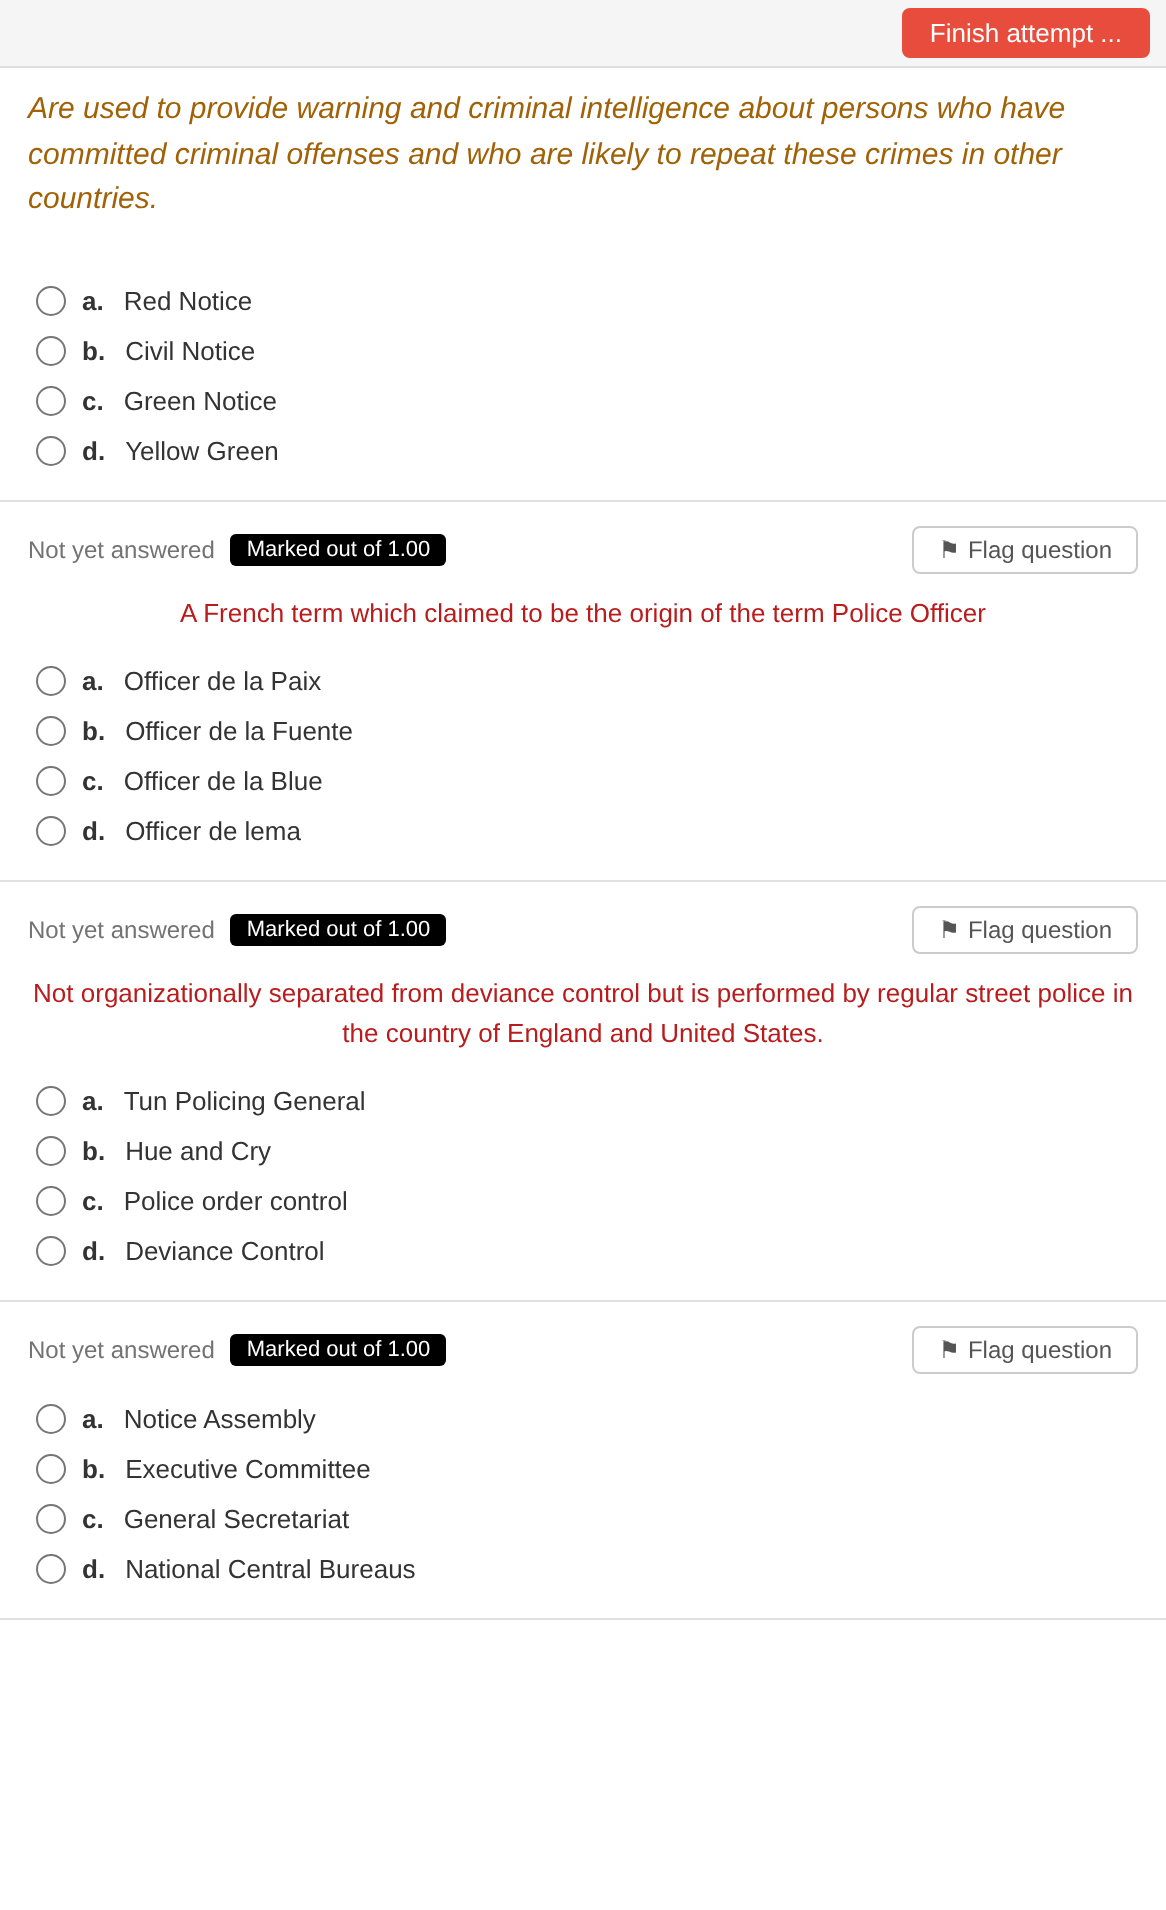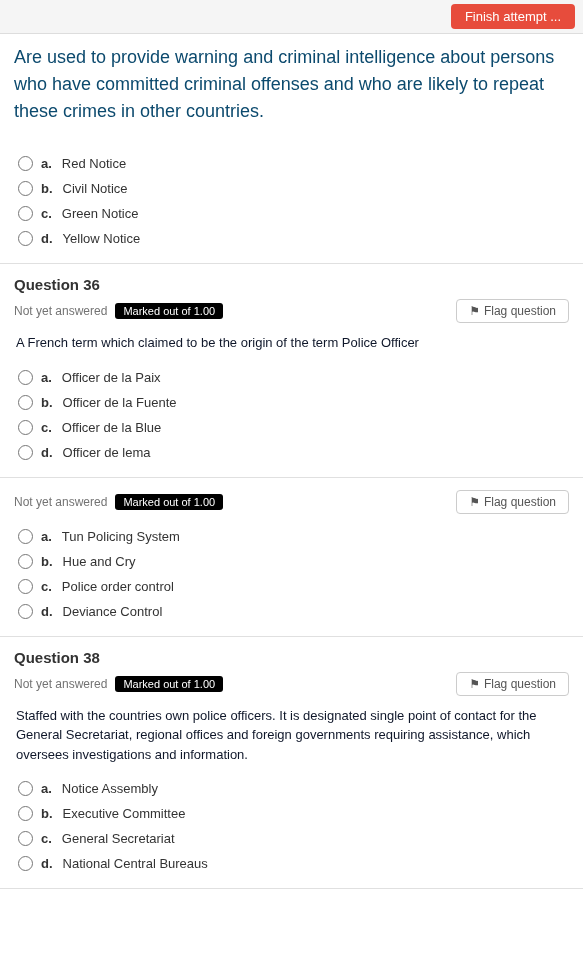--- a/index.html
+++ b/index.html
@@ -29,24 +29,25 @@
       cursor: pointer;
       margin-left: 36px;
     }
 
     .question-section {
       border-bottom: 1px solid #e0e0e0;
       padding: 12px 14px;
     }
 
     .intro-text {
-      font-size: 18px;
-      color: #0c4a6e;
+      font-size: 15px;
+      color: #a16207;
       line-height: 1.5;
       padding: 10px 14px 14px 14px;
+      font-style: italic;
     }
 
     .question-header {
       display: flex;
       align-items: center;
       justify-content: space-between;
       margin-bottom: 6px;
     }
 
     .question-title {
@@ -88,24 +89,25 @@
       gap: 4px;
     }
 
     .flag-icon {
       color: #555;
       font-size: 12px;
     }
 
     .question-text {
       font-size: 13px;
-      color: #0f172a;
+      color: #b91c1c;
       line-height: 1.5;
       margin-bottom: 12px;
       padding: 0 2px;
+      text-align: center;
     }
 
     .options-list {
       list-style: none;
       padding: 0;
     }
 
     .option-item {
       display: flex;
       align-items: center;
@@ -155,29 +157,26 @@
       <span>Civil Notice</span>
     </li>
     <li class="option-item">
       <input type="radio" name="q35" style="">
       <span class="option-label">c.</span>
       <span>Green Notice</span>
     </li>
     <li class="option-item">
       <input type="radio" name="q35" style="">
       <span class="option-label">d.</span>
-      <span>Yellow Notice</span>
-    </li>
-  </ul>
-</div>
-
-<div class="question-section">
-  <div class="question-header header-row">
-    <span class="question-title">Question 36</span>
-  </div>
+      <span>Yellow Green</span>
+    </li>
+  </ul>
+</div>
+
+<div class="question-section">
   <div class="meta-row">
     <span class="not-answered">Not yet answered</span>
     <span class="marked-badge">Marked out of 1.00</span>
     <div style="flex:1"></div>
     <button class="flag-btn">
       <span class="flag-icon">⚑</span>
       <span>Flag question</span>
     </button>
   </div>
   <p class="question-text">A French term which claimed to be the origin of the term Police Officer</p>
@@ -208,58 +207,55 @@
 <div class="question-section">
   <div class="meta-row">
     <span class="not-answered">Not yet answered</span>
     <span class="marked-badge">Marked out of 1.00</span>
     <div style="flex:1"></div>
     <button class="flag-btn">
       <span class="flag-icon">⚑</span>
       <span>Flag question</span>
     </button>
   </div>
-  <ul class="options-list">
-    <li class="option-item">
-      <input type="radio" name="q37" style="">
-      <span class="option-label">a.</span>
-      <span>Tun Policing System</span>
+  <p class="question-text">Not organizationally separated from deviance control but is performed by regular street police in the country of England and United States.</p>
+  <ul class="options-list">
+    <li class="option-item">
+      <input type="radio" name="q37" style="">
+      <span class="option-label">a.</span>
+      <span>Tun Policing General</span>
     </li>
     <li class="option-item">
       <input type="radio" name="q37" style="">
       <span class="option-label">b.</span>
       <span>Hue and Cry</span>
     </li>
     <li class="option-item">
       <input type="radio" name="q37" style="">
       <span class="option-label">c.</span>
       <span>Police order control</span>
     </li>
     <li class="option-item">
       <input type="radio" name="q37" style="">
       <span class="option-label">d.</span>
       <span>Deviance Control</span>
     </li>
   </ul>
 </div>
 
 <div class="question-section">
-  <div class="question-header header-row">
-    <span class="question-title">Question 38</span>
-  </div>
   <div class="meta-row">
     <span class="not-answered">Not yet answered</span>
     <span class="marked-badge">Marked out of 1.00</span>
     <div style="flex:1"></div>
     <button class="flag-btn">
       <span class="flag-icon">⚑</span>
       <span>Flag question</span>
     </button>
   </div>
-  <p class="question-text">Staffed with the countries own police officers. It is designated single point of contact for the General Secretariat, regional offices and foreign governments requiring assistance, which oversees investigations and information.</p>
   <ul class="options-list">
     <li class="option-item">
       <input type="radio" name="q38" style="">
       <span class="option-label">a.</span>
       <span>Notice Assembly</span>
     </li>
     <li class="option-item">
       <input type="radio" name="q38" style="">
       <span class="option-label">b.</span>
       <span>Executive Committee</span>

